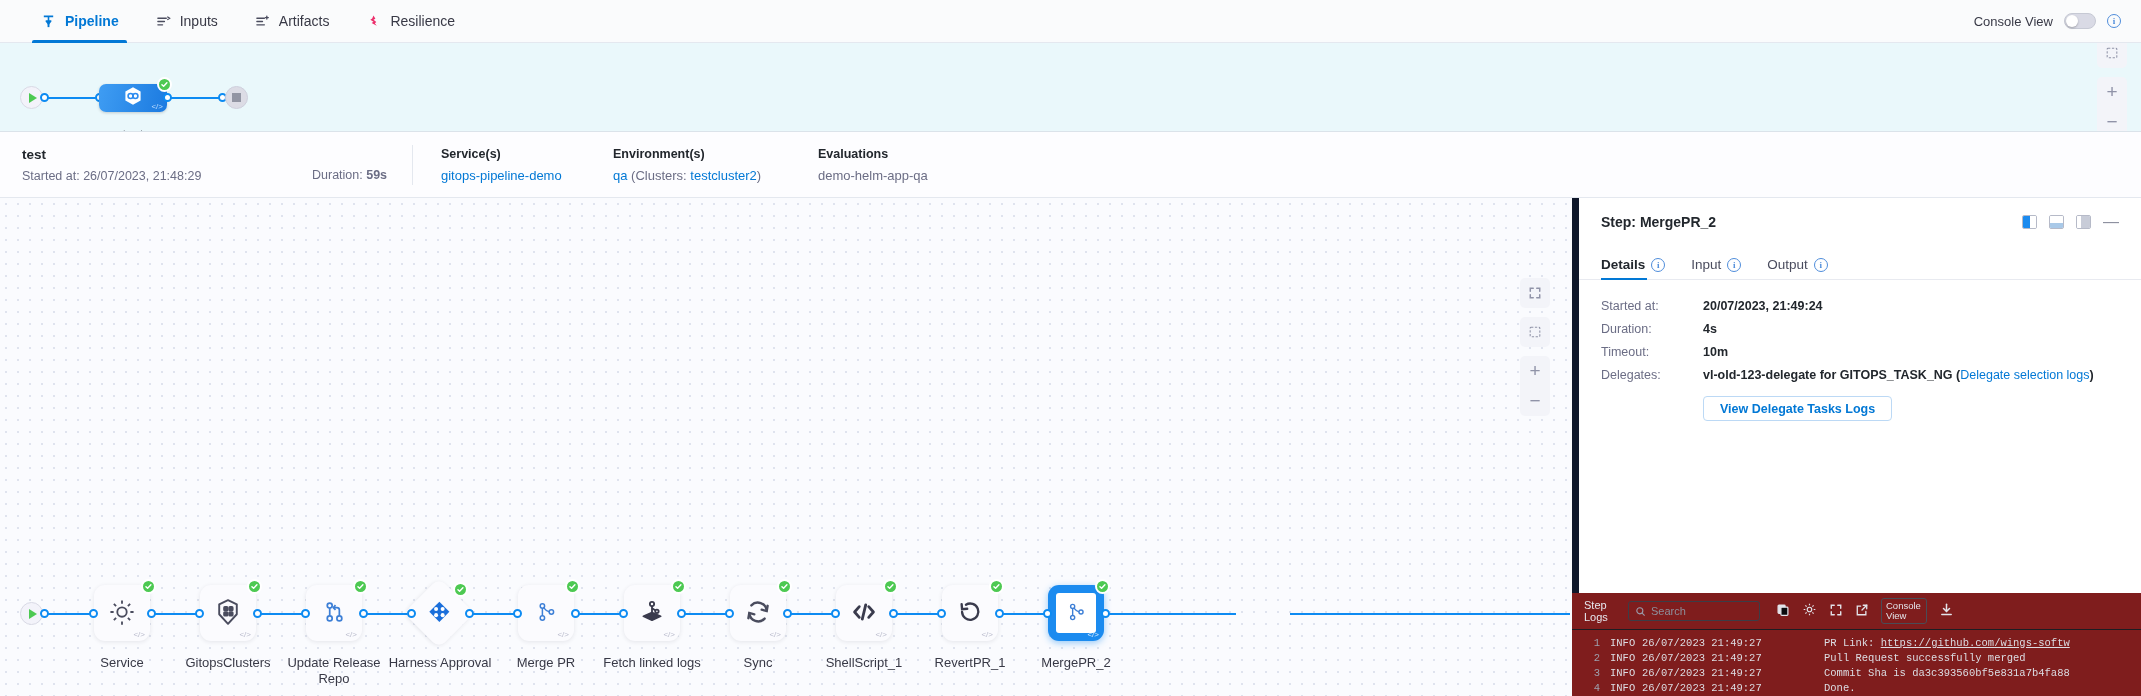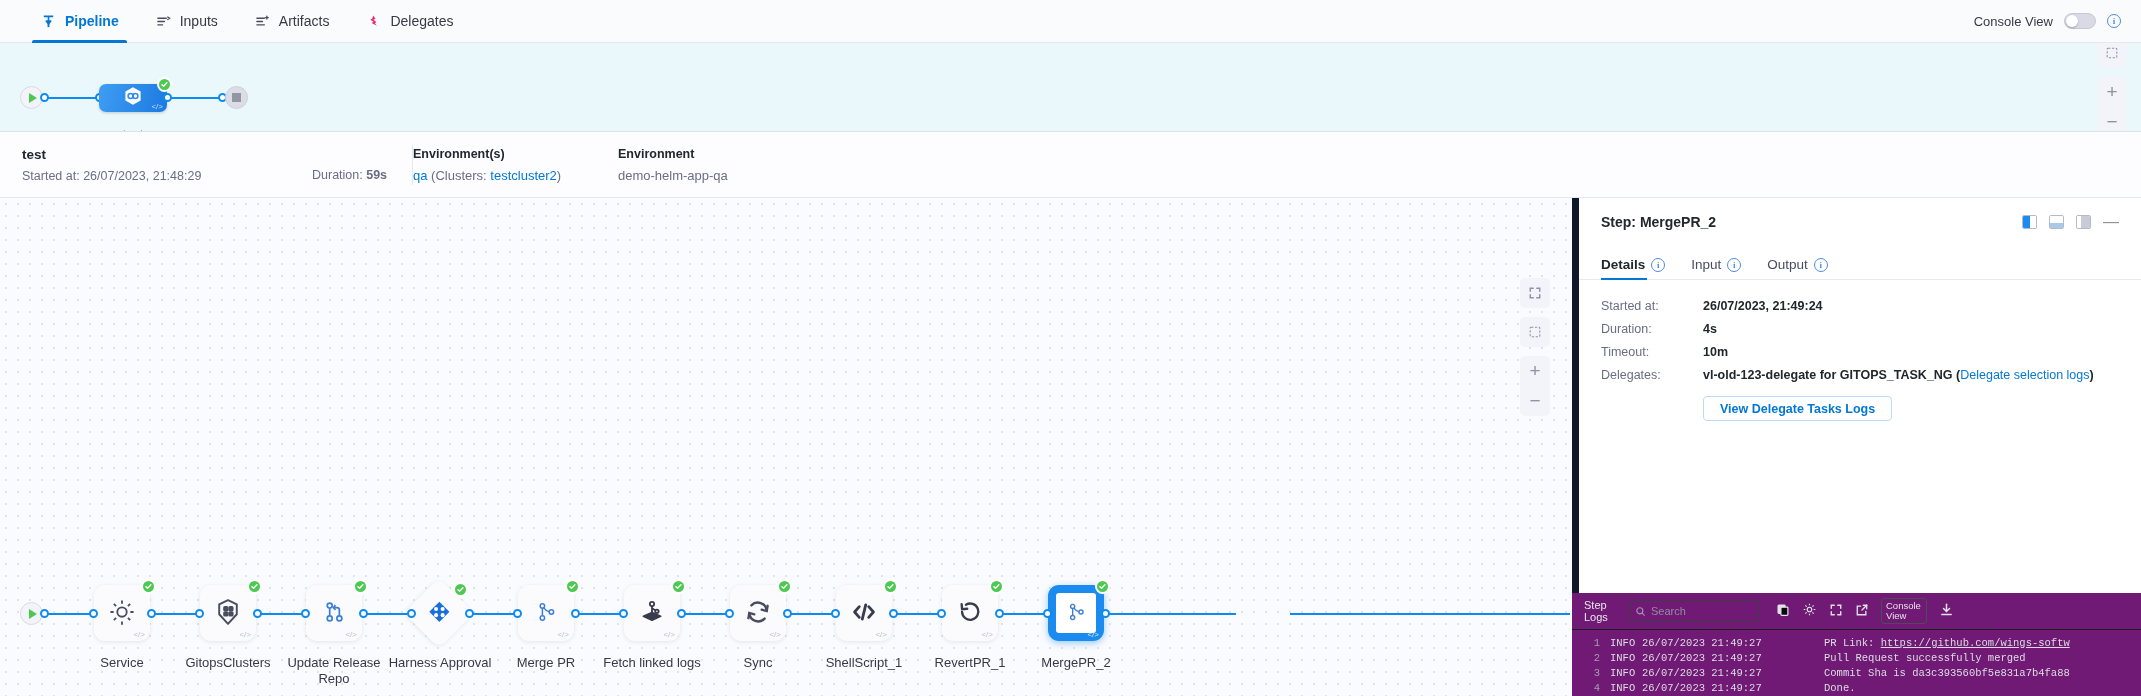--- a/index.html
+++ b/index.html
@@ -178,21 +178,21 @@
   .dval .lnk { font-weight:400; }
   .vdt-btn {
     margin-left:102px; margin-top:5px; display:inline-flex; align-items:center; justify-content:center;
     height:25px; padding:0 16px; border:1px solid #bcd9f5; border-radius:4px;
     color:#0278d5; font-size:12.5px; font-weight:700; background:#fff; cursor:pointer;
   }
 
   
   .logs {
     position:absolute; left:1572px; top:593px; width:569px; height:103px;
-    background:#701a75; color:#dcdde3;
+    background:#7f1d1d; color:#dcdde3;
   }
   .logs-bar { height:37px; display:flex; align-items:center; padding:0 12px; gap:10px; border-bottom:1px solid #1c1d23;}
   .logs-title { font-size:11px; line-height:12px; color:#e6e7ee; width:34px;}
   .search {
     flex:0 0 auto; width:132px; height:20px; border:1px solid #3b3d47; border-radius:3px;
     display:flex; align-items:center; gap:5px; padding:0 6px; color:#8d8f9b; font-size:11px; cursor:text;
   }
   .logs-icons { display:flex; align-items:center; gap:12px; margin-left:6px; color:#e3e4ea;}
   .logs-icons > * { cursor:pointer; }
   .cview {
@@ -244,21 +244,21 @@
       </span>
       <span>Artifacts</span>
     </div>
 
     <div class="tab">
       <span class="ic">
         <svg viewBox="0 0 16 16" width="15" height="15">
             <path d="M8 1.5l2 3.5-2 1 3 2.5-1.6 1.3 2.1 2.7-5.5-3 2-1.2-3.4-2.3 2-1.1z" fill="#ec2d6a"></path>
           </svg>
       </span>
-      <span>Delegates</span>
+      <span>Resilience</span>
     </div>
 
     <div class="nav-right">
       <span class="lbl">Console View</span>
       <div class="toggle">
           <div class="knob"></div>
         </div>
       <div class="info-circ">i</div>
     </div>
   </div>
@@ -320,30 +320,34 @@
         <span>26/07/2023, 21:48:29</span>
       </div>
     </div>
     <div class="sum-col" style="width:100px;">
       <div class="sum-sub" style="margin-top:20px;">
         <span>Duration:</span>
         <b>59s</b>
       </div>
     </div>
     <div class="vrule"></div>
+    <div class="sum-col" style="width:200px; padding-left:28px;">
+      <div class="sum-head">Service(s)</div>
+      <div class="sum-val lnk">gitops-pipeline-demo</div>
+    </div>
     <div class="sum-col" style="width:205px;">
       <div class="sum-head">Environment(s)</div>
       <div class="sum-val">
         <span class="lnk">qa</span>
         <span>(Clusters:</span>
         <span class="lnk">testcluster2</span><span>)</span>
       </div>
     </div>
     <div class="sum-col" style="width:260px;">
-      <div class="sum-head">Environment</div>
+      <div class="sum-head">Evaluations</div>
       <div class="sum-val">demo-helm-app-qa</div>
     </div>
   </div>
 
   <div class="canvas">
 
     <div class="node-start">
         <div class="tri"></div>
       </div>
     <div class="dot" style="left:40px; top:411px;"></div>
@@ -613,21 +617,21 @@
       </div>
       <div class="rp-tab">
         <span>Output</span>
         <span class="info-circ">i</span>
       </div>
     </div>
 
     <div class="rp-body">
       <div class="drow">
         <div class="dkey">Started at:</div>
-        <div class="dval">26/07/2023, 21:49:24</div>
+        <div class="dval">20/07/2023, 21:49:24</div>
       </div>
       <div class="drow">
         <div class="dkey">Duration:</div>
         <div class="dval">4s</div>
       </div>
       <div class="drow">
         <div class="dkey">Timeout:</div>
         <div class="dval">10m</div>
       </div>
       <div class="drow">

